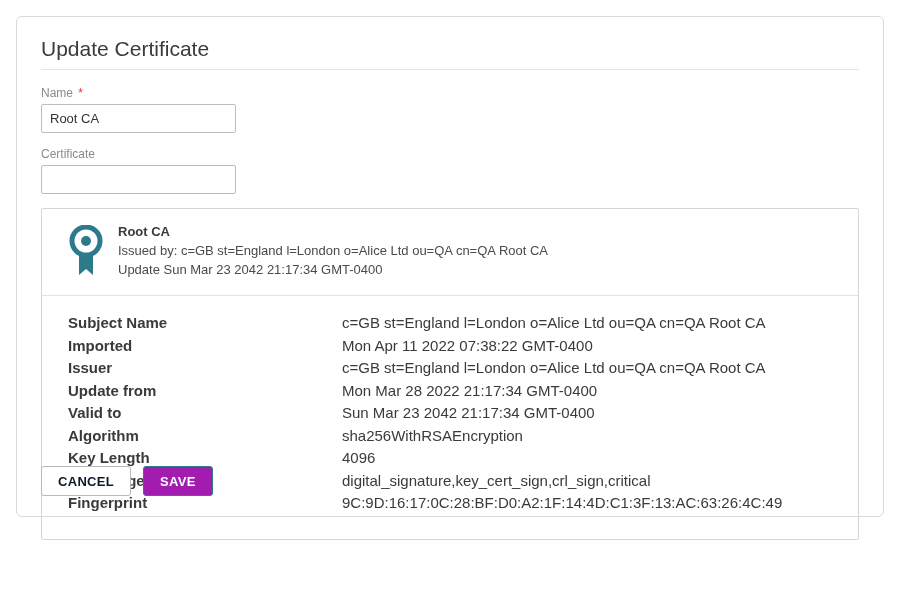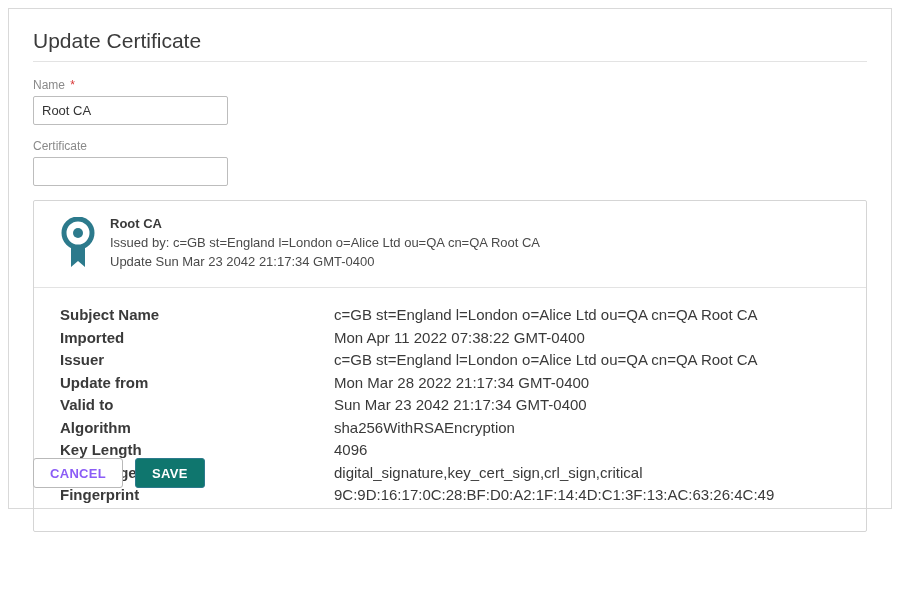--- a/index.html
+++ b/index.html
@@ -6,22 +6,22 @@
     body {
       font-family: "Segoe UI", "Helvetica Neue", Arial, sans-serif;
       background: #fff;
       color: #333;
       width: 900px;
       height: 593px;
       overflow: hidden;
     }
     .panel {
       border: 1px solid #d9d9d9;
-      border-radius: 0;
-      margin: 8px;
+      border-radius: 6px;
+      margin: 16px;
       padding: 20px 24px 24px 24px;
       height: 501px;
       position: relative;
     }
     .page-title {
       font-size: 21px;
       font-weight: 400;
       color: #3b3b3b;
       margin-bottom: 8px;
     }
@@ -93,25 +93,25 @@
       font-size: 13px;
       font-weight: 700;
       letter-spacing: 0.3px;
       cursor: pointer;
       display: inline-flex;
       align-items: center;
       justify-content: center;
     }
     .btn-cancel {
       background: #fff;
-      color: #8b5cf6;
+      color: #0f172a;
       border: 1px solid #b9b9b9;
     }
     .btn-save {
-      background: #0f766e;
+      background: #a21caf;
       color: #fff;
       border: 1px solid #2c7a8c;
       text-align: center;
     }
   </style>
 </head>
 <body>
 
 <div class="panel">
 

